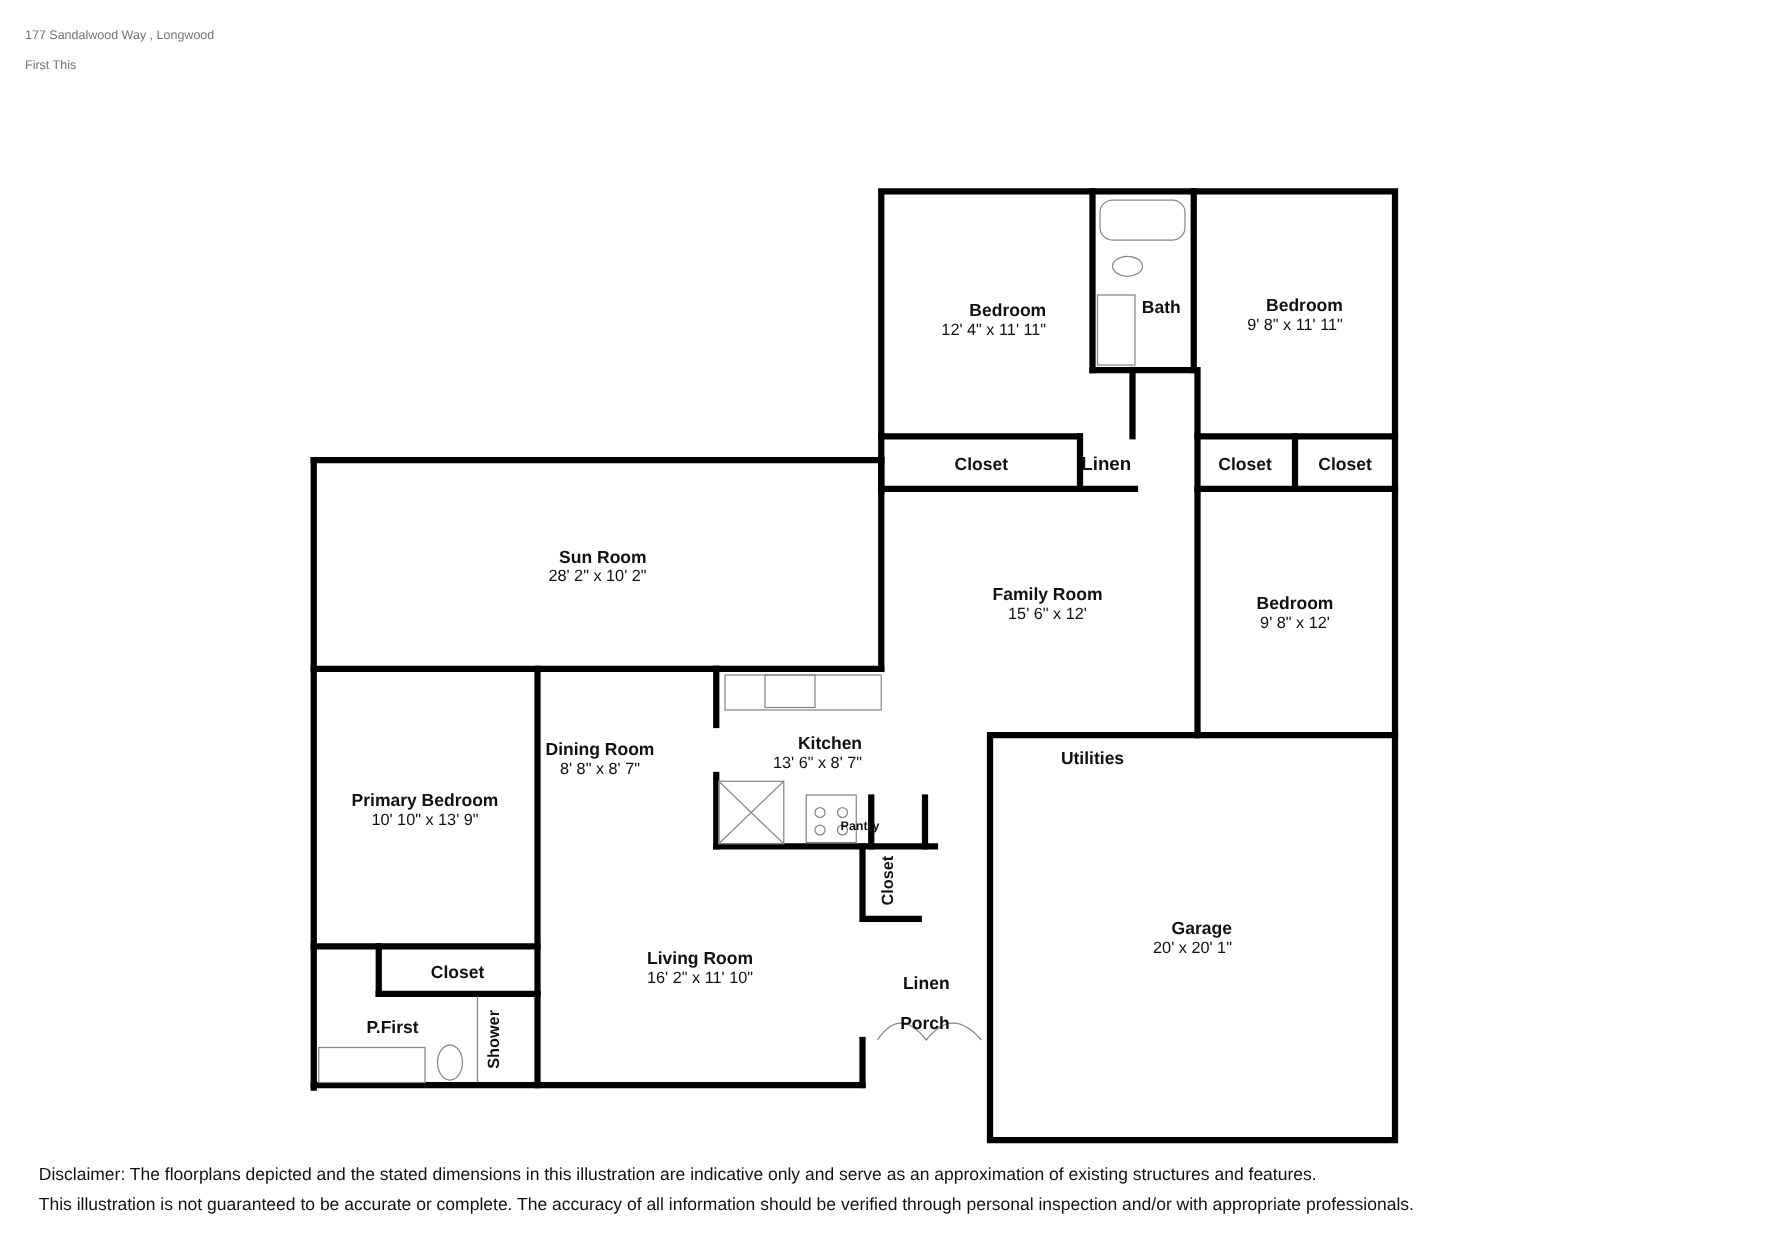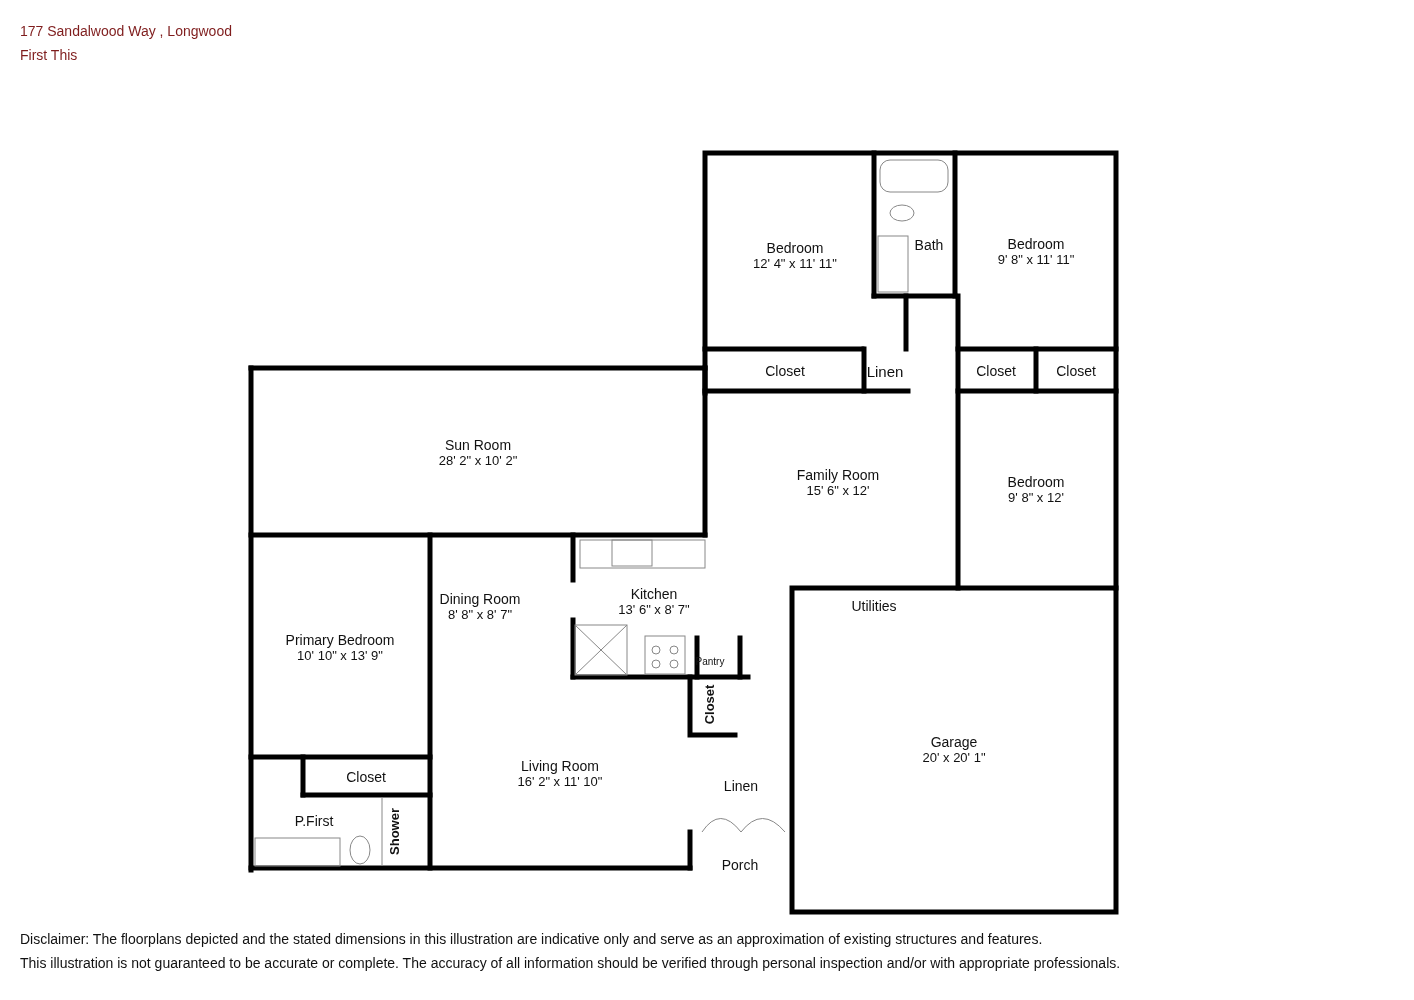--- a/index.html
+++ b/index.html
@@ -1,21 +1,21 @@
 <!DOCTYPE html>
 <html><head>
 <meta charset="utf-8">
 <style>
   html, body { margin:0; padding:0; background:#ffffff; }
   body { width:1414px; height:1000px; position:relative; overflow:hidden; font-family:"Liberation Sans", sans-serif; color:#111; }
-  .hdr { position:absolute; left:20px; font-size:14px; color:#7f1d1d; }
-  .disc { position:absolute; left:20px; font-size:14px; color:#111; }
+  .hdr { position:absolute; left:20px; font-size:10px; color:#737373; }
+  .disc { position:absolute; left:31px; font-size:14px; color:#111; }
   svg.plan { position:absolute; left:0; top:0; }
   .lbl { position:absolute; text-align:center; transform:translateX(-50%); white-space:nowrap; line-height:16px; }
-  .lbl .n { font-weight:normal; font-size:14px; }
+  .lbl .n { font-weight:bold; font-size:14px;text-align:right; }
   .lbl .d { font-size:13px; }
   .vert { position:absolute; font-weight:bold; font-size:13px; transform:rotate(-90deg); transform-origin:center; white-space:nowrap; }
 </style>
 </head>
 <body>
 
 <div class="hdr" style="top:23px">177 Sandalwood Way , Longwood</div>
 <div class="hdr" style="top:47px">First This</div>
 
 <svg class="plan" width="1414" height="1000">
@@ -116,21 +116,21 @@
     <div class="d">10' 10" x 13' 9"</div>
   </div>
 <div class="lbl" style="left:480px;top:591px">
     <div class="n">Dining Room</div>
     <div class="d">8' 8" x 8' 7"</div>
   </div>
 <div class="lbl" style="left:654px;top:586px">
     <div class="n">Kitchen</div>
     <div class="d">13' 6" x 8' 7"</div>
   </div>
-<div class="lbl" style="left:710px;top:654px">
+<div class="lbl" style="left:688px;top:654px">
     <div class="n" style="font-size:10px">Pantry</div>
   </div>
 <div class="vert" style="left:690px;top:697px">Closet</div>
 <div class="lbl" style="left:874px;top:598px">
     <div class="n">Utilities</div>
   </div>
 <div class="lbl" style="left:954px;top:734px">
     <div class="n">Garage</div>
     <div class="d">20' x 20' 1"</div>
   </div>
@@ -141,18 +141,18 @@
     <div class="n">Living Room</div>
     <div class="d">16' 2" x 11' 10"</div>
   </div>
 <div class="lbl" style="left:741px;top:778px">
     <div class="n">Linen</div>
   </div>
 <div class="lbl" style="left:314px;top:813px">
     <div class="n">P.First</div>
   </div>
 <div class="vert" style="left:371px;top:824px">Shower</div>
-<div class="lbl" style="left:740px;top:857px">
+<div class="lbl" style="left:740px;top:810px">
     <div class="n">Porch</div>
   </div>
 
 <div class="disc" style="top:931px">Disclaimer: The floorplans depicted and the stated dimensions in this illustration are indicative only and serve as an approximation of existing structures and features.</div>
 <div class="disc" style="top:955px">This illustration is not guaranteed to be accurate or complete. The accuracy of all information should be verified through personal inspection and/or with appropriate professionals.</div>
 
 </body></html>

